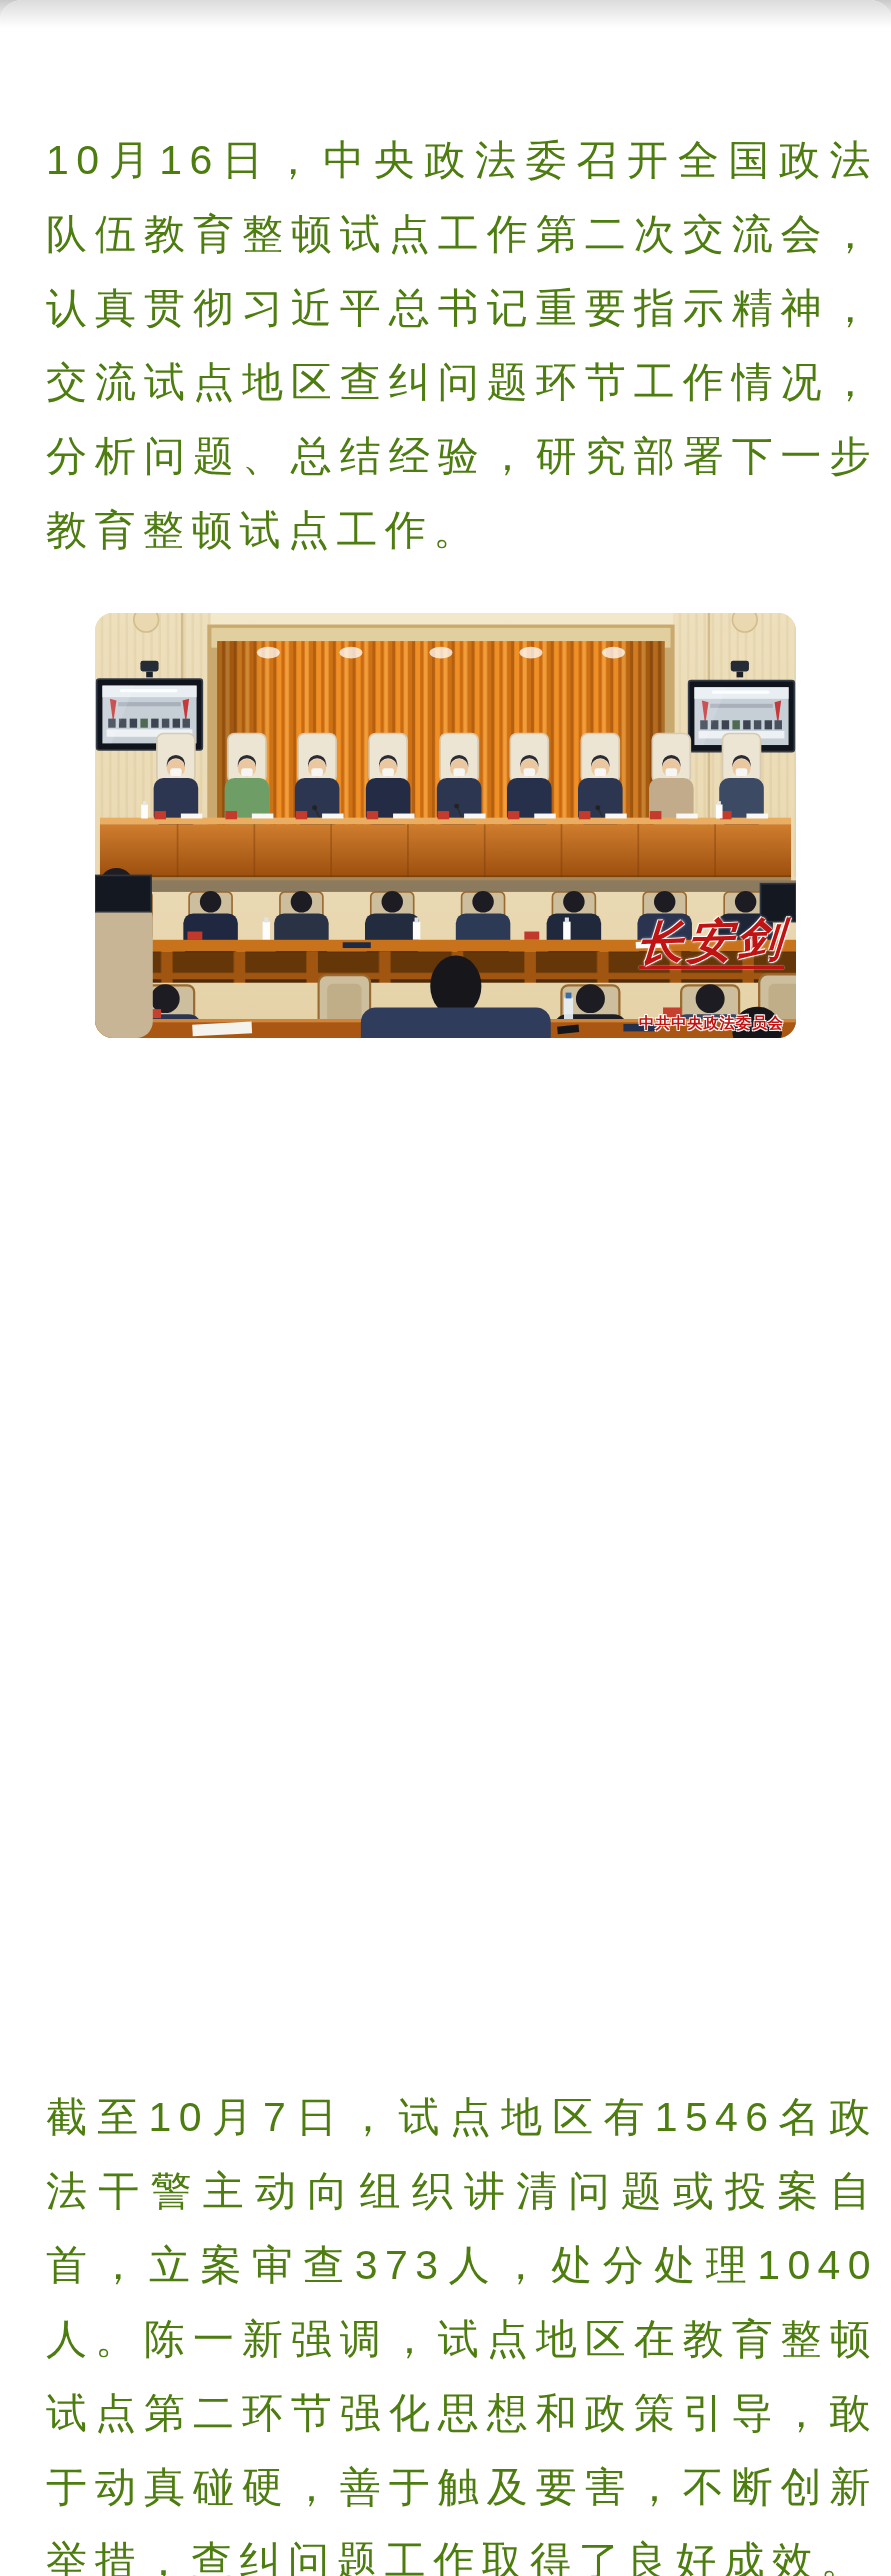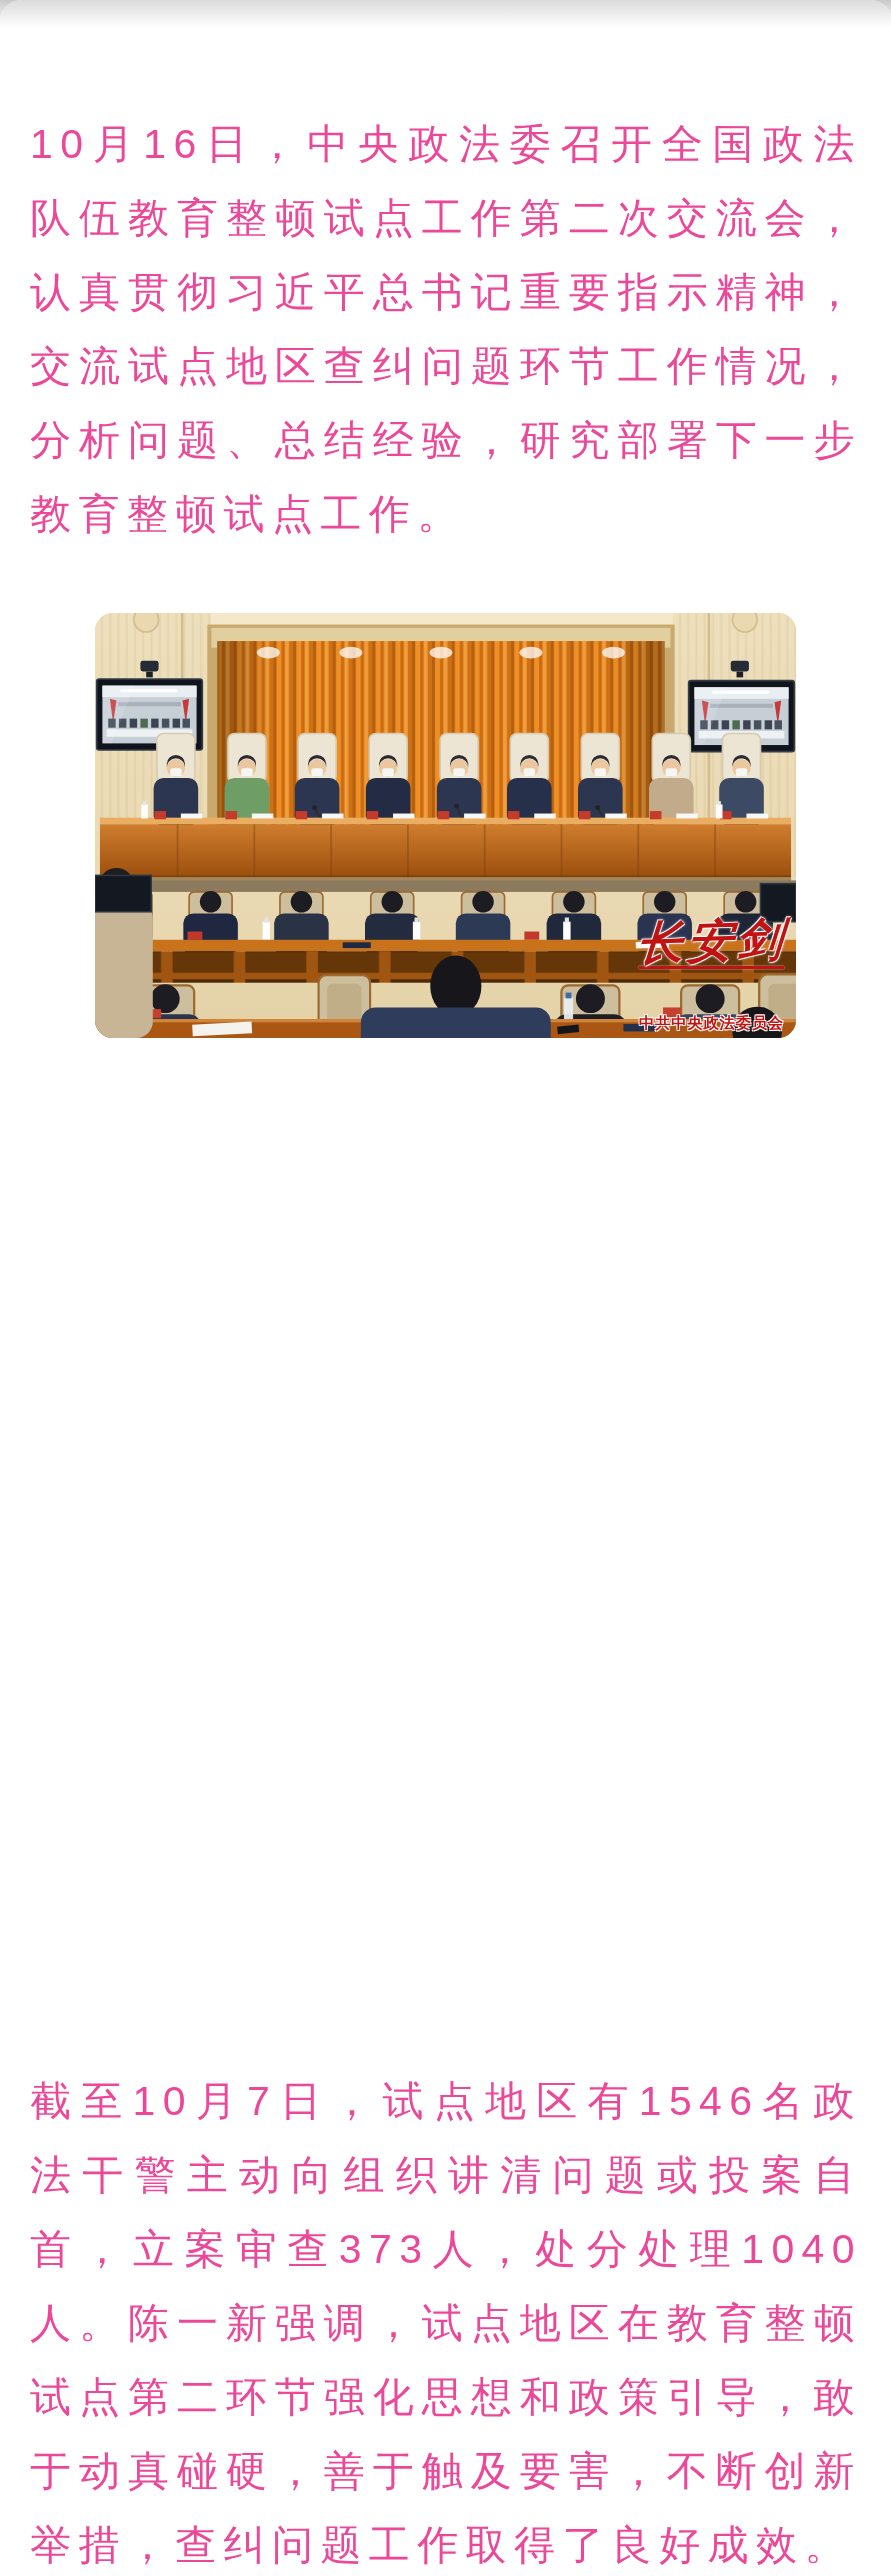--- a/index.html
+++ b/index.html
@@ -16,23 +16,23 @@
     border-radius:21.5px 21.5px 0 0;
     overflow:hidden;
   }
   .top-fade{
     position:absolute;top:0;left:0;right:0;height:28px;
     background:linear-gradient(180deg,rgba(0,0,0,0.14),rgba(0,0,0,0.0));
     border-radius:21.5px 21.5px 0 0;
     pointer-events:none;
   }
   .para{
-    position:absolute;left:30px;width:832px;margin:0;
+    position:absolute;left:30px;width:832px;margin:16px;
     font-size:41px;line-height:74px;letter-spacing:7.4px;
-    color:#ec4899;
+    color:#4d7c0f;
     text-align:justify;
     text-justify:inter-character;
     font-weight:400;
   }
   .para-1{top:107px;}
   .para-2{top:1129px;}
   .para-3{top:2064px;}
   .photo{
     position:absolute;top:613px;left:95px;
     width:701px;height:425px;

